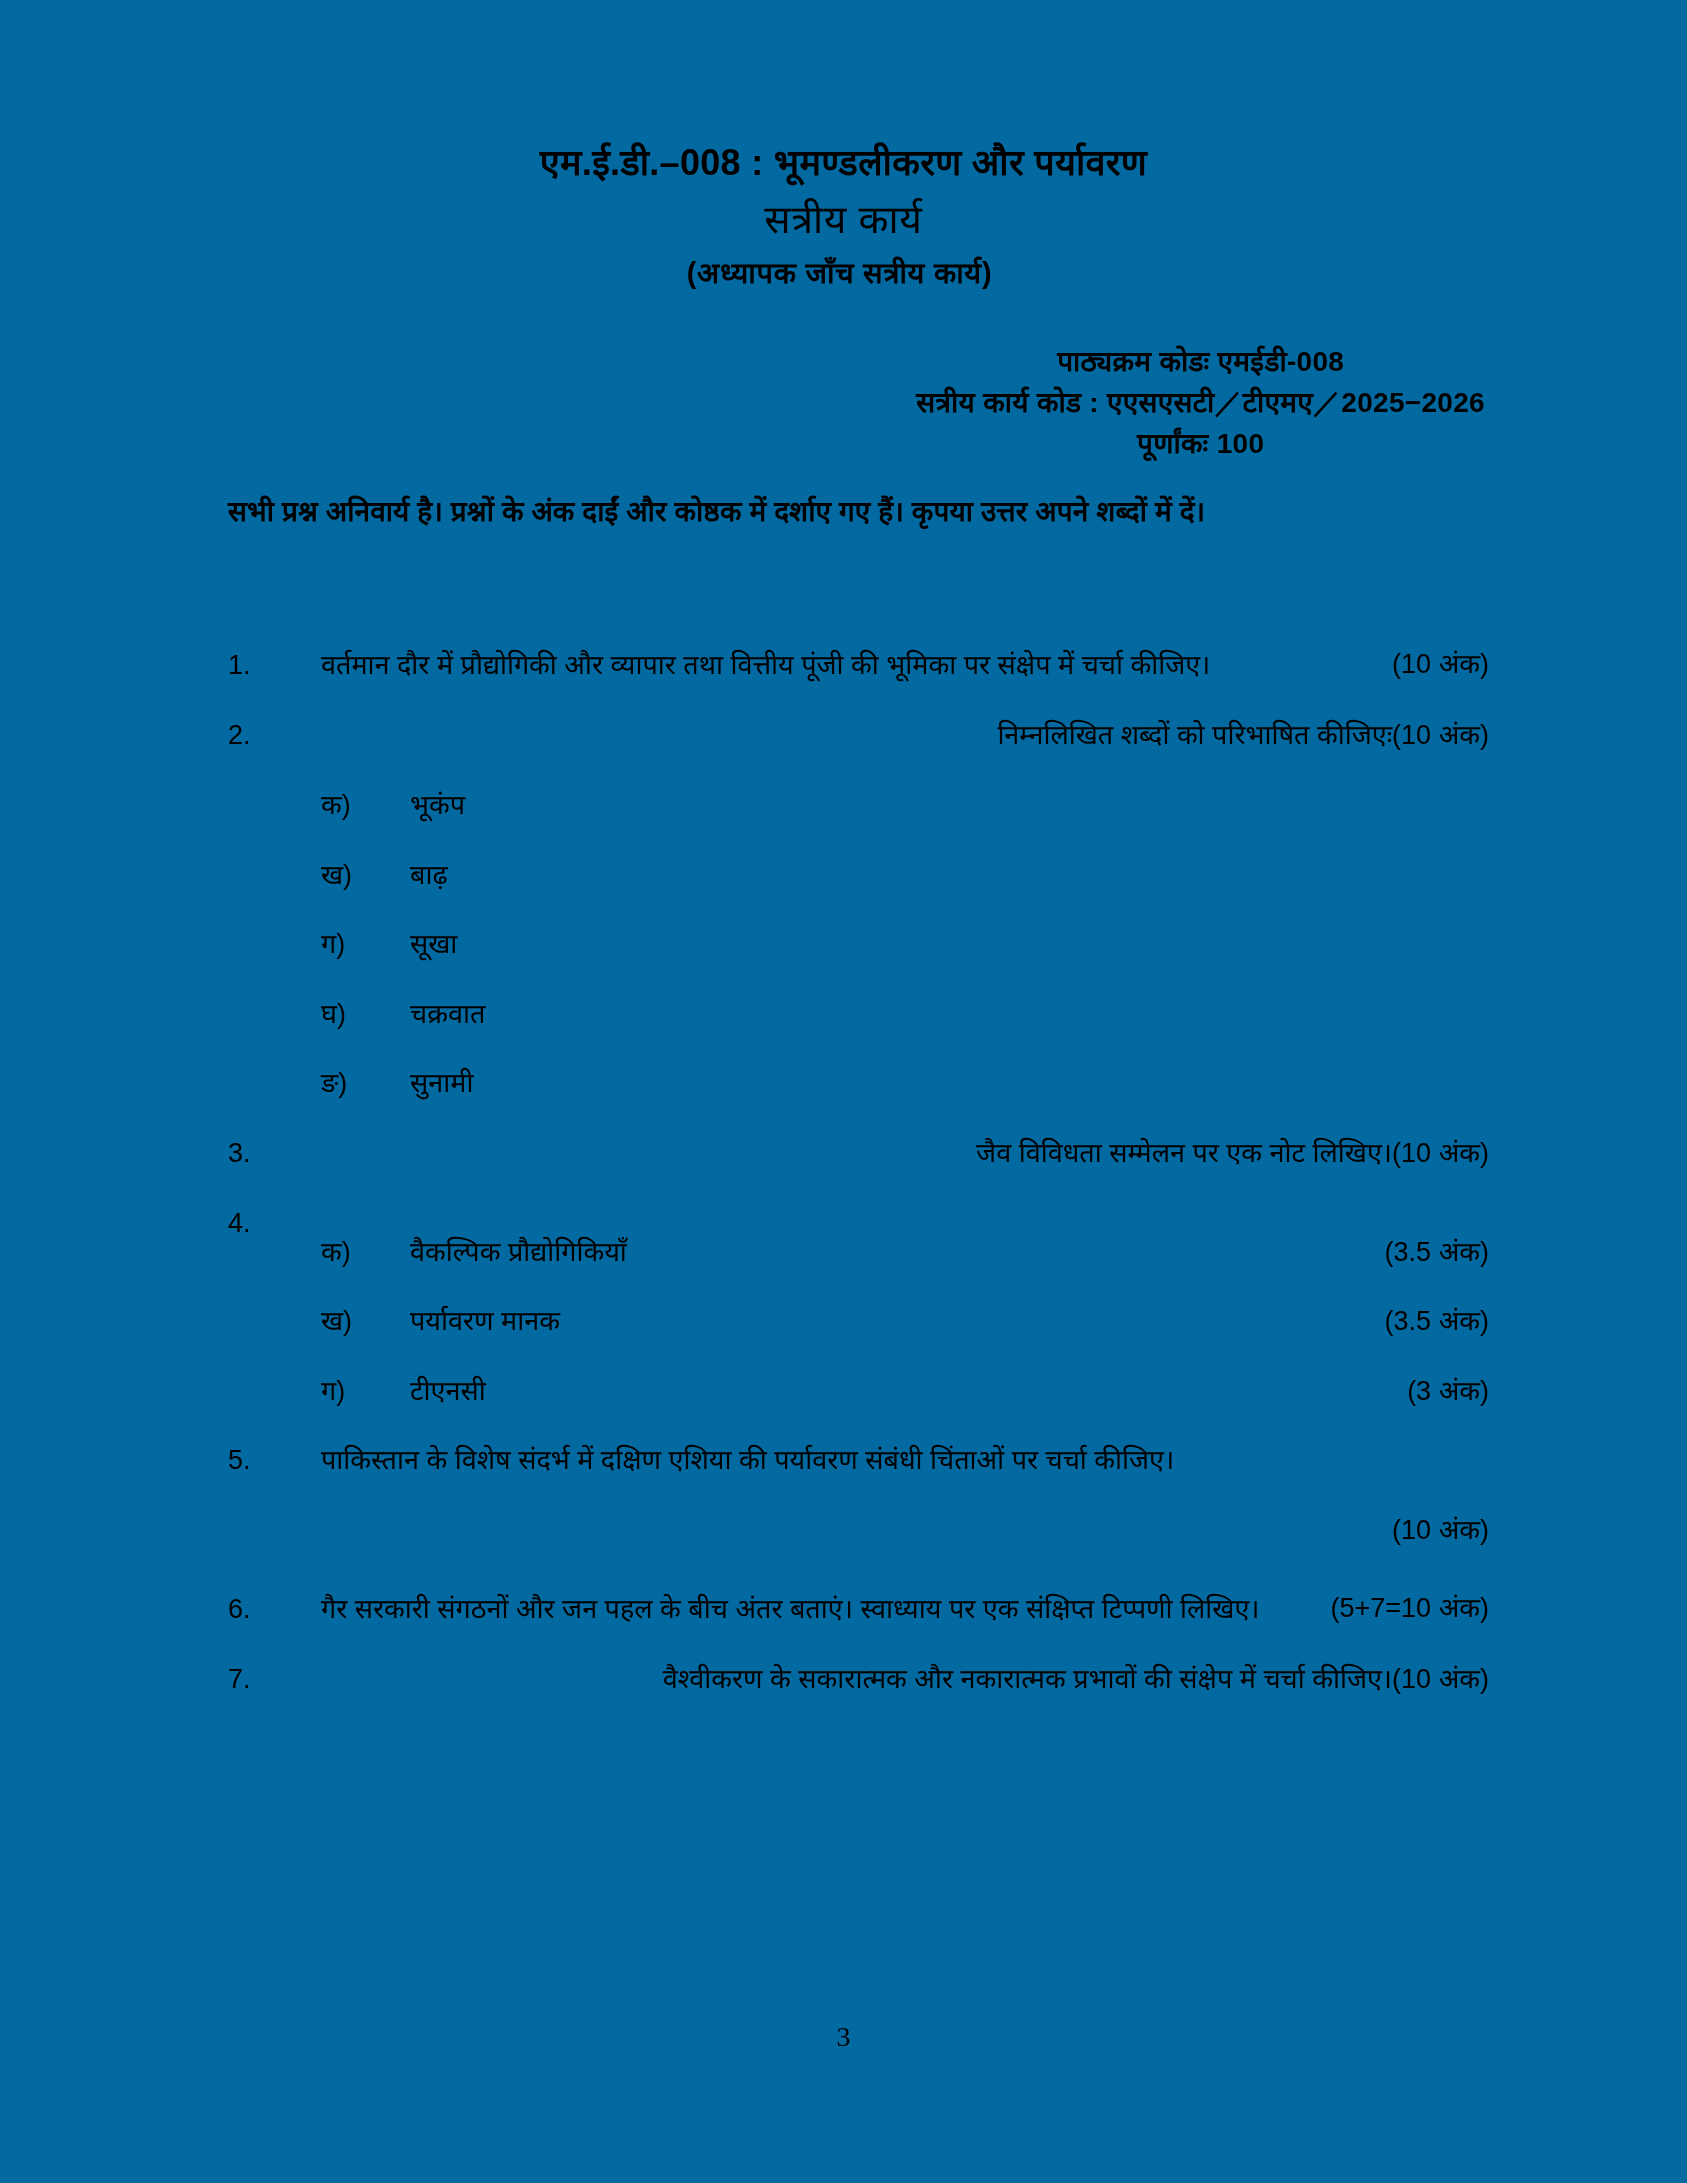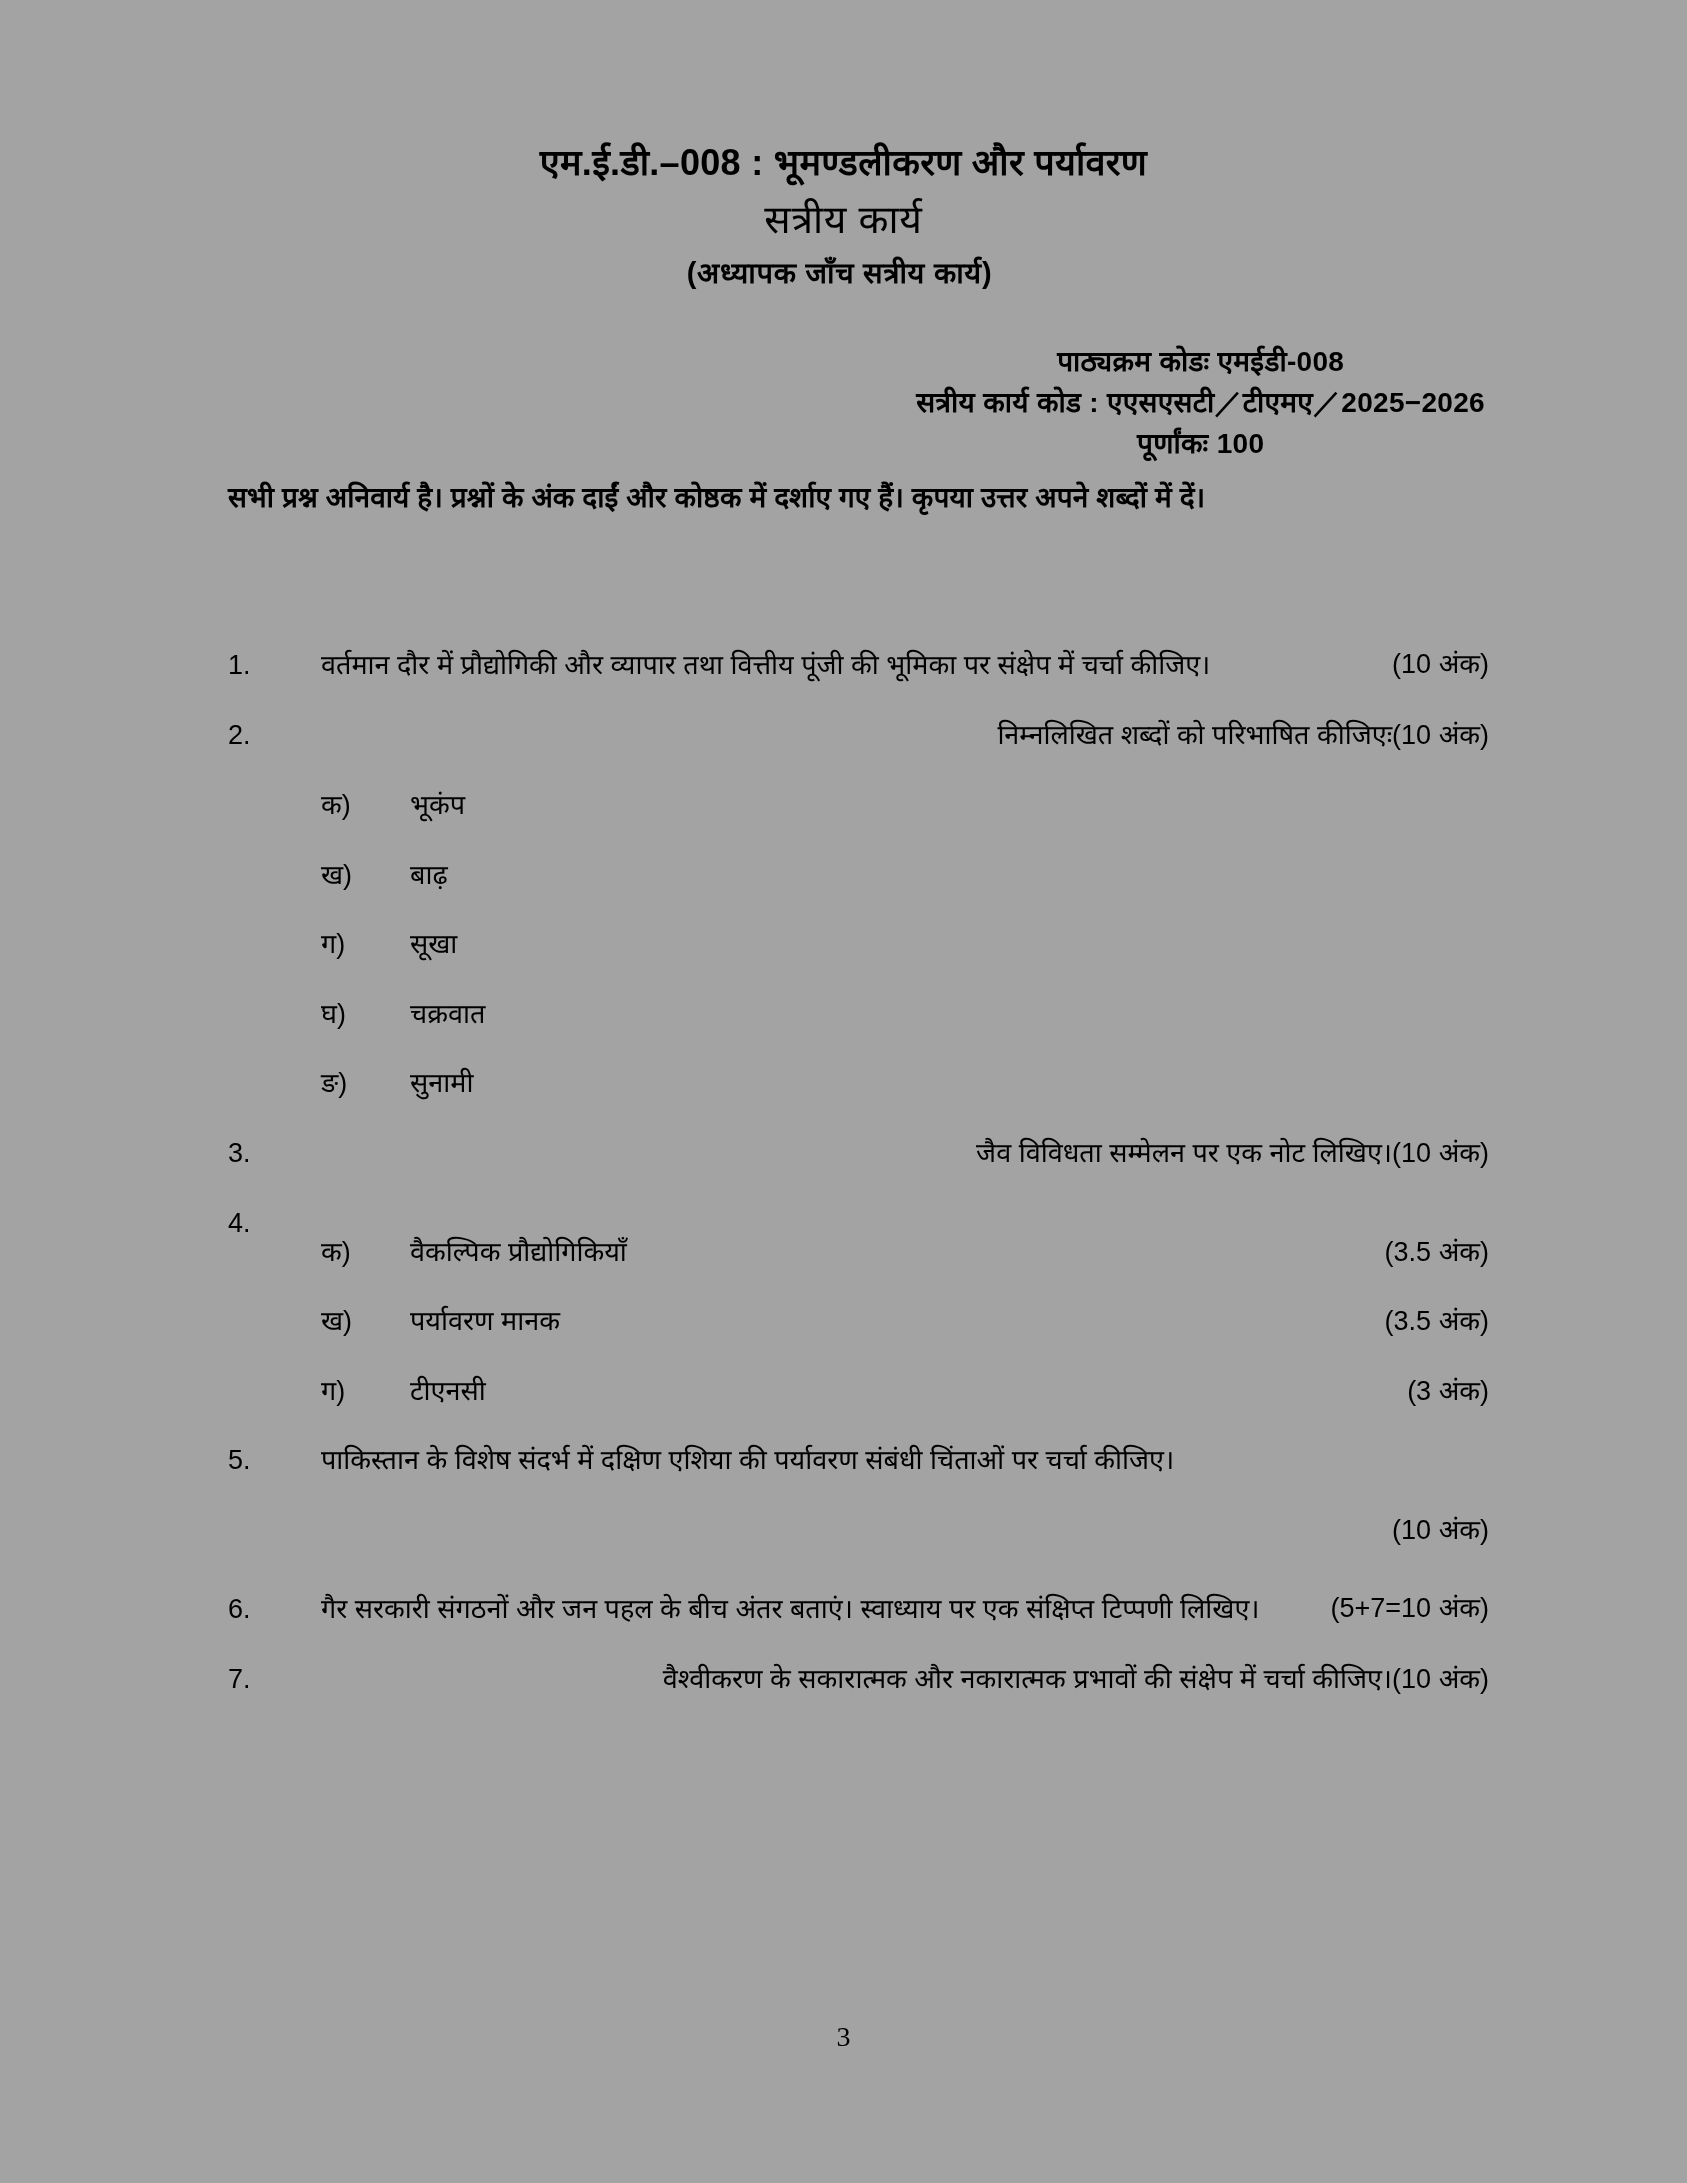--- a/index.html
+++ b/index.html
@@ -4,21 +4,21 @@
 <style>
   html, body {
     margin: 0;
     padding: 0;
     background: #ffffff;
   }
   .page {
     position: relative;
     width: 1687px;
     height: 2183px;
-    background: #a3a3a3;
+    background: #0369a1;
     font-family: "Liberation Sans", "DejaVu Sans", sans-serif;
     color: #000000;
     box-sizing: border-box;
     overflow: hidden;
   }
 
   
   .title-block {
     position: absolute;
     left: 0;
@@ -61,21 +61,21 @@
   .meta-line {
     white-space: nowrap;
     letter-spacing: 0.3px;
   }
 
   
   .instructions {
     position: absolute;
     left: 228px;
     right: 198px;
-    top: 476px;
+    top: 490px;
     font-size: 28px;
     font-weight: 700;
     line-height: 1.55;
     text-align: justify;
     letter-spacing: 0.1px;
   }
 
   
   .questions {
     position: absolute;

